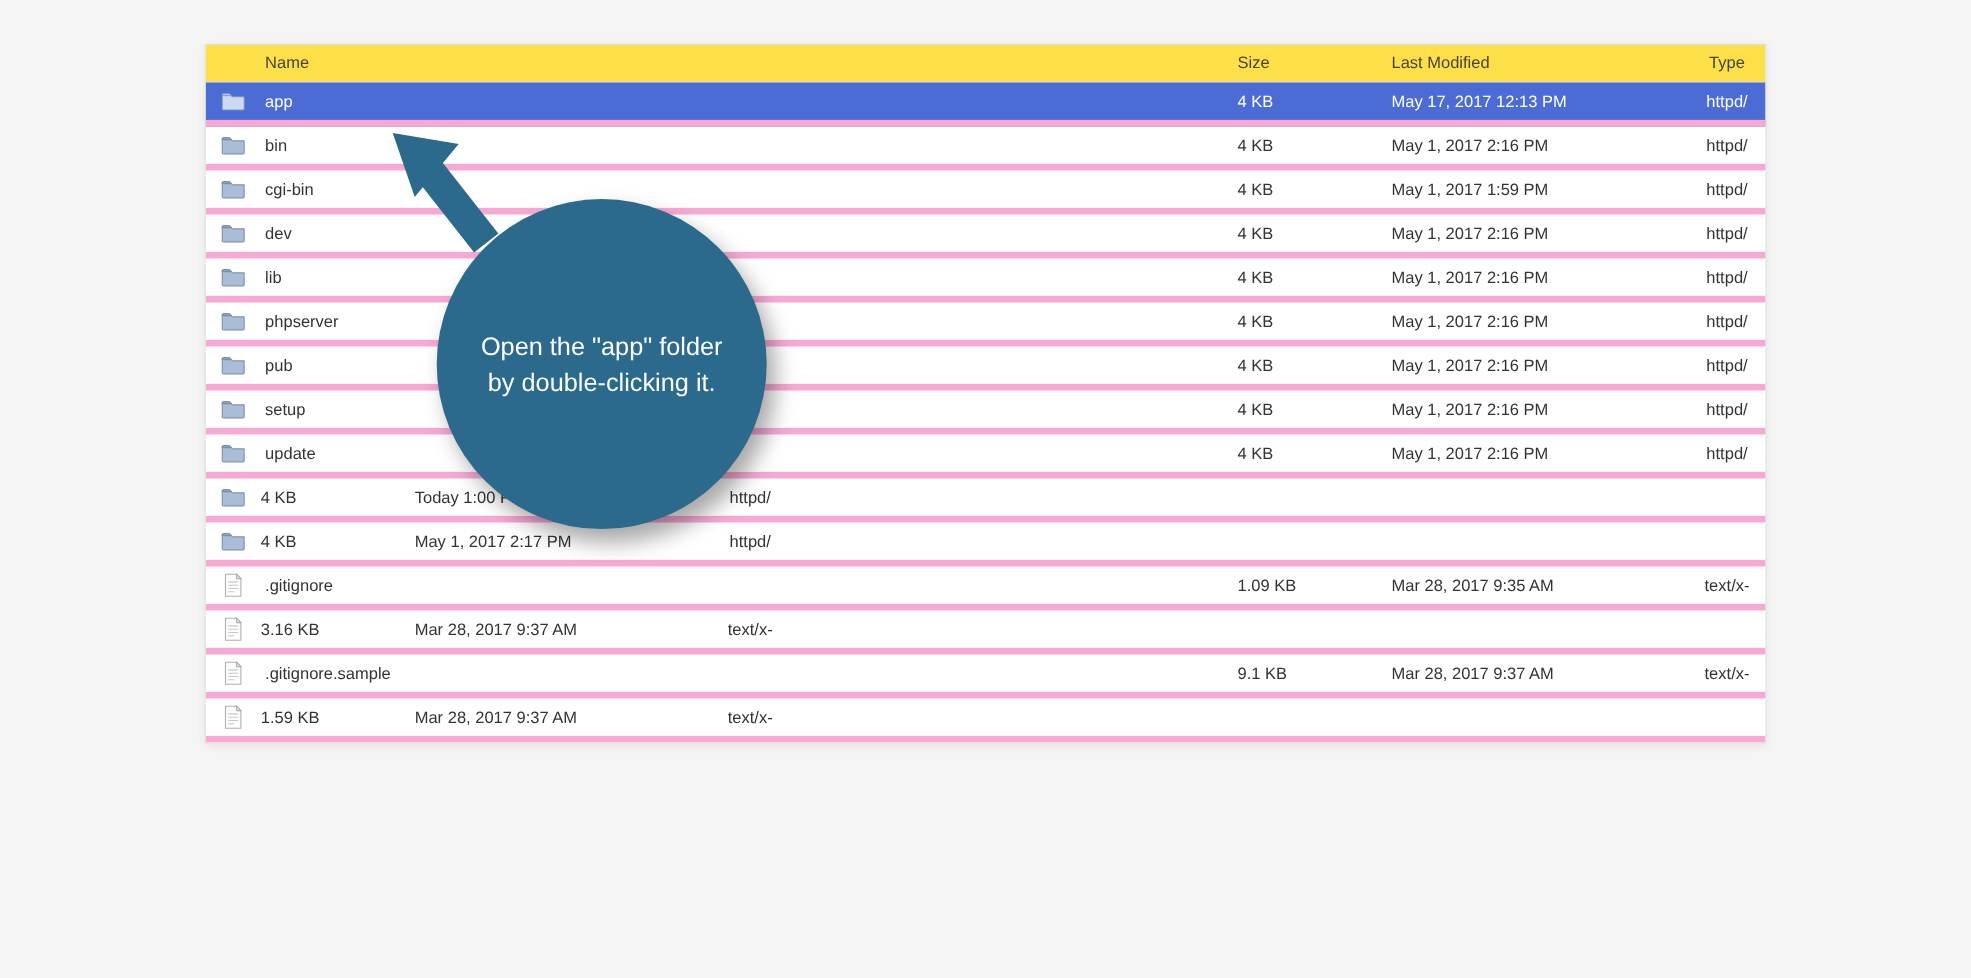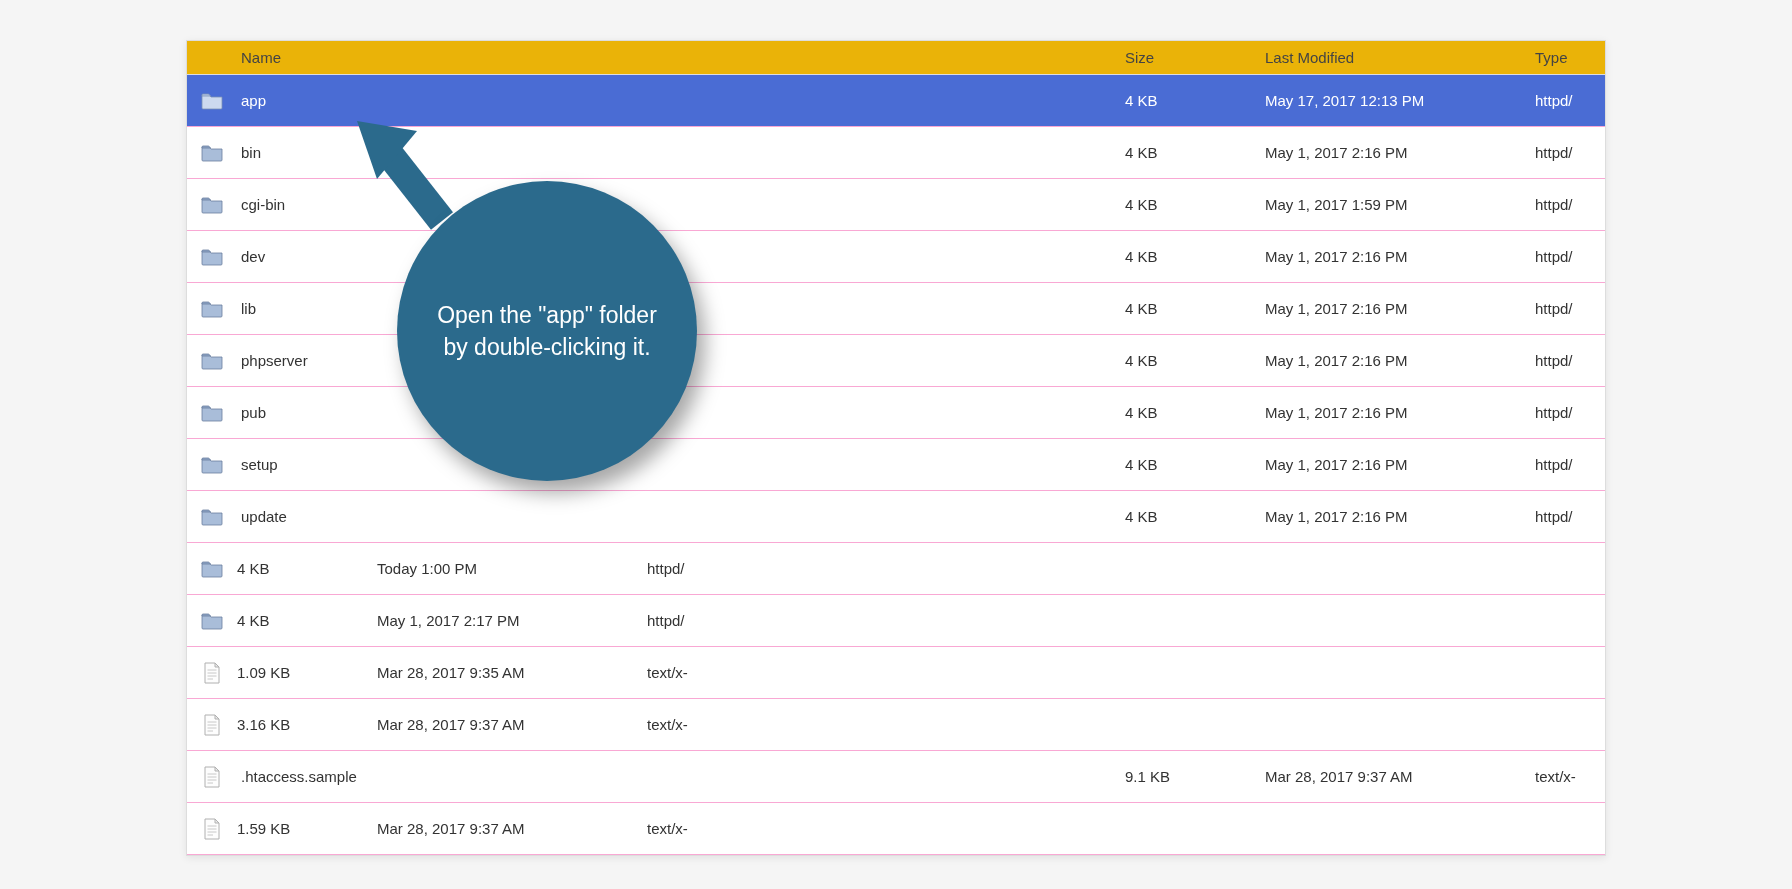--- a/index.html
+++ b/index.html
@@ -18,21 +18,21 @@
     .file-manager {
       width: 1420px;
       background: #fff;
       border: 1px solid #ddd;
       box-shadow: 0 2px 8px rgba(0,0,0,0.08);
       position: relative;
       overflow: hidden;
     }
     .header-row {
       display: flex;
-      background: #eab308;
+      background: #fde047;
       border-bottom: 1px solid #ddd;
       height: 34px;
       align-items: center;
       font-size: 15px;
       color: #444;
     }
     .col-icon {
       width: 50px;
       flex-shrink: 0;
       display: flex;
@@ -47,26 +47,27 @@
       width: 140px;
       flex-shrink: 0;
     }
     .col-modified {
       width: 270px;
       flex-shrink: 0;
     }
     .col-type {
       width: 70px;
       flex-shrink: 0;
+      text-align: center;
     }
     .file-row {
       display: flex;
       align-items: center;
-      height: 52px;
-      border-bottom: 1px solid #f9a8d4;
+      height: 40px;
+      border-bottom: 6px solid #f9a8d4;
       font-size: 15px;
       color: #333;
       cursor: pointer;
     }
     .file-row.selected {
       background: #4a6cd4;
       color: #fff;
     }
     .folder-icon-svg {
       width: 22px;
@@ -252,20 +253,21 @@
         <div class="col-icon">
           <svg class="file-icon-svg" viewBox="0 0 18 22">
     <path d="M2 1 L12 1 L16 5 L16 21 L2 21 Z" fill="#fdfdfd" stroke="#b0b0b0" stroke-width="1"></path>
     <path d="M12 1 L12 5 L16 5 Z" fill="#eaeaea" stroke="#b0b0b0" stroke-width="1"></path>
     <line x1="4.5" y1="8" x2="13.5" y2="8" stroke="#c8c8c8" stroke-width="1"></line>
     <line x1="4.5" y1="11" x2="13.5" y2="11" stroke="#c8c8c8" stroke-width="1"></line>
     <line x1="4.5" y1="14" x2="13.5" y2="14" stroke="#c8c8c8" stroke-width="1"></line>
     <line x1="4.5" y1="17" x2="10" y2="17" stroke="#c8c8c8" stroke-width="1"></line>
   </svg>
         </div>
+        <div class="col-name">.gitignore</div>
         <div class="col-size">1.09 KB</div>
         <div class="col-modified">Mar 28, 2017 9:35 AM</div>
         <div class="col-type">text/x-</div>
       </div>
       <div class="file-row">
         <div class="col-icon">
           <svg class="file-icon-svg" viewBox="0 0 18 22">
     <path d="M2 1 L12 1 L16 5 L16 21 L2 21 Z" fill="#fdfdfd" stroke="#b0b0b0" stroke-width="1"></path>
     <path d="M12 1 L12 5 L16 5 Z" fill="#eaeaea" stroke="#b0b0b0" stroke-width="1"></path>
     <line x1="4.5" y1="8" x2="13.5" y2="8" stroke="#c8c8c8" stroke-width="1"></line>
@@ -282,21 +284,21 @@
         <div class="col-icon">
           <svg class="file-icon-svg" viewBox="0 0 18 22">
     <path d="M2 1 L12 1 L16 5 L16 21 L2 21 Z" fill="#fdfdfd" stroke="#b0b0b0" stroke-width="1"></path>
     <path d="M12 1 L12 5 L16 5 Z" fill="#eaeaea" stroke="#b0b0b0" stroke-width="1"></path>
     <line x1="4.5" y1="8" x2="13.5" y2="8" stroke="#c8c8c8" stroke-width="1"></line>
     <line x1="4.5" y1="11" x2="13.5" y2="11" stroke="#c8c8c8" stroke-width="1"></line>
     <line x1="4.5" y1="14" x2="13.5" y2="14" stroke="#c8c8c8" stroke-width="1"></line>
     <line x1="4.5" y1="17" x2="10" y2="17" stroke="#c8c8c8" stroke-width="1"></line>
   </svg>
         </div>
-        <div class="col-name">.htaccess.sample</div>
+        <div class="col-name">.gitignore.sample</div>
         <div class="col-size">9.1 KB</div>
         <div class="col-modified">Mar 28, 2017 9:37 AM</div>
         <div class="col-type">text/x-</div>
       </div>
       <div class="file-row">
         <div class="col-icon">
           <svg class="file-icon-svg" viewBox="0 0 18 22">
     <path d="M2 1 L12 1 L16 5 L16 21 L2 21 Z" fill="#fdfdfd" stroke="#b0b0b0" stroke-width="1"></path>
     <path d="M12 1 L12 5 L16 5 Z" fill="#eaeaea" stroke="#b0b0b0" stroke-width="1"></path>
     <line x1="4.5" y1="8" x2="13.5" y2="8" stroke="#c8c8c8" stroke-width="1"></line>

